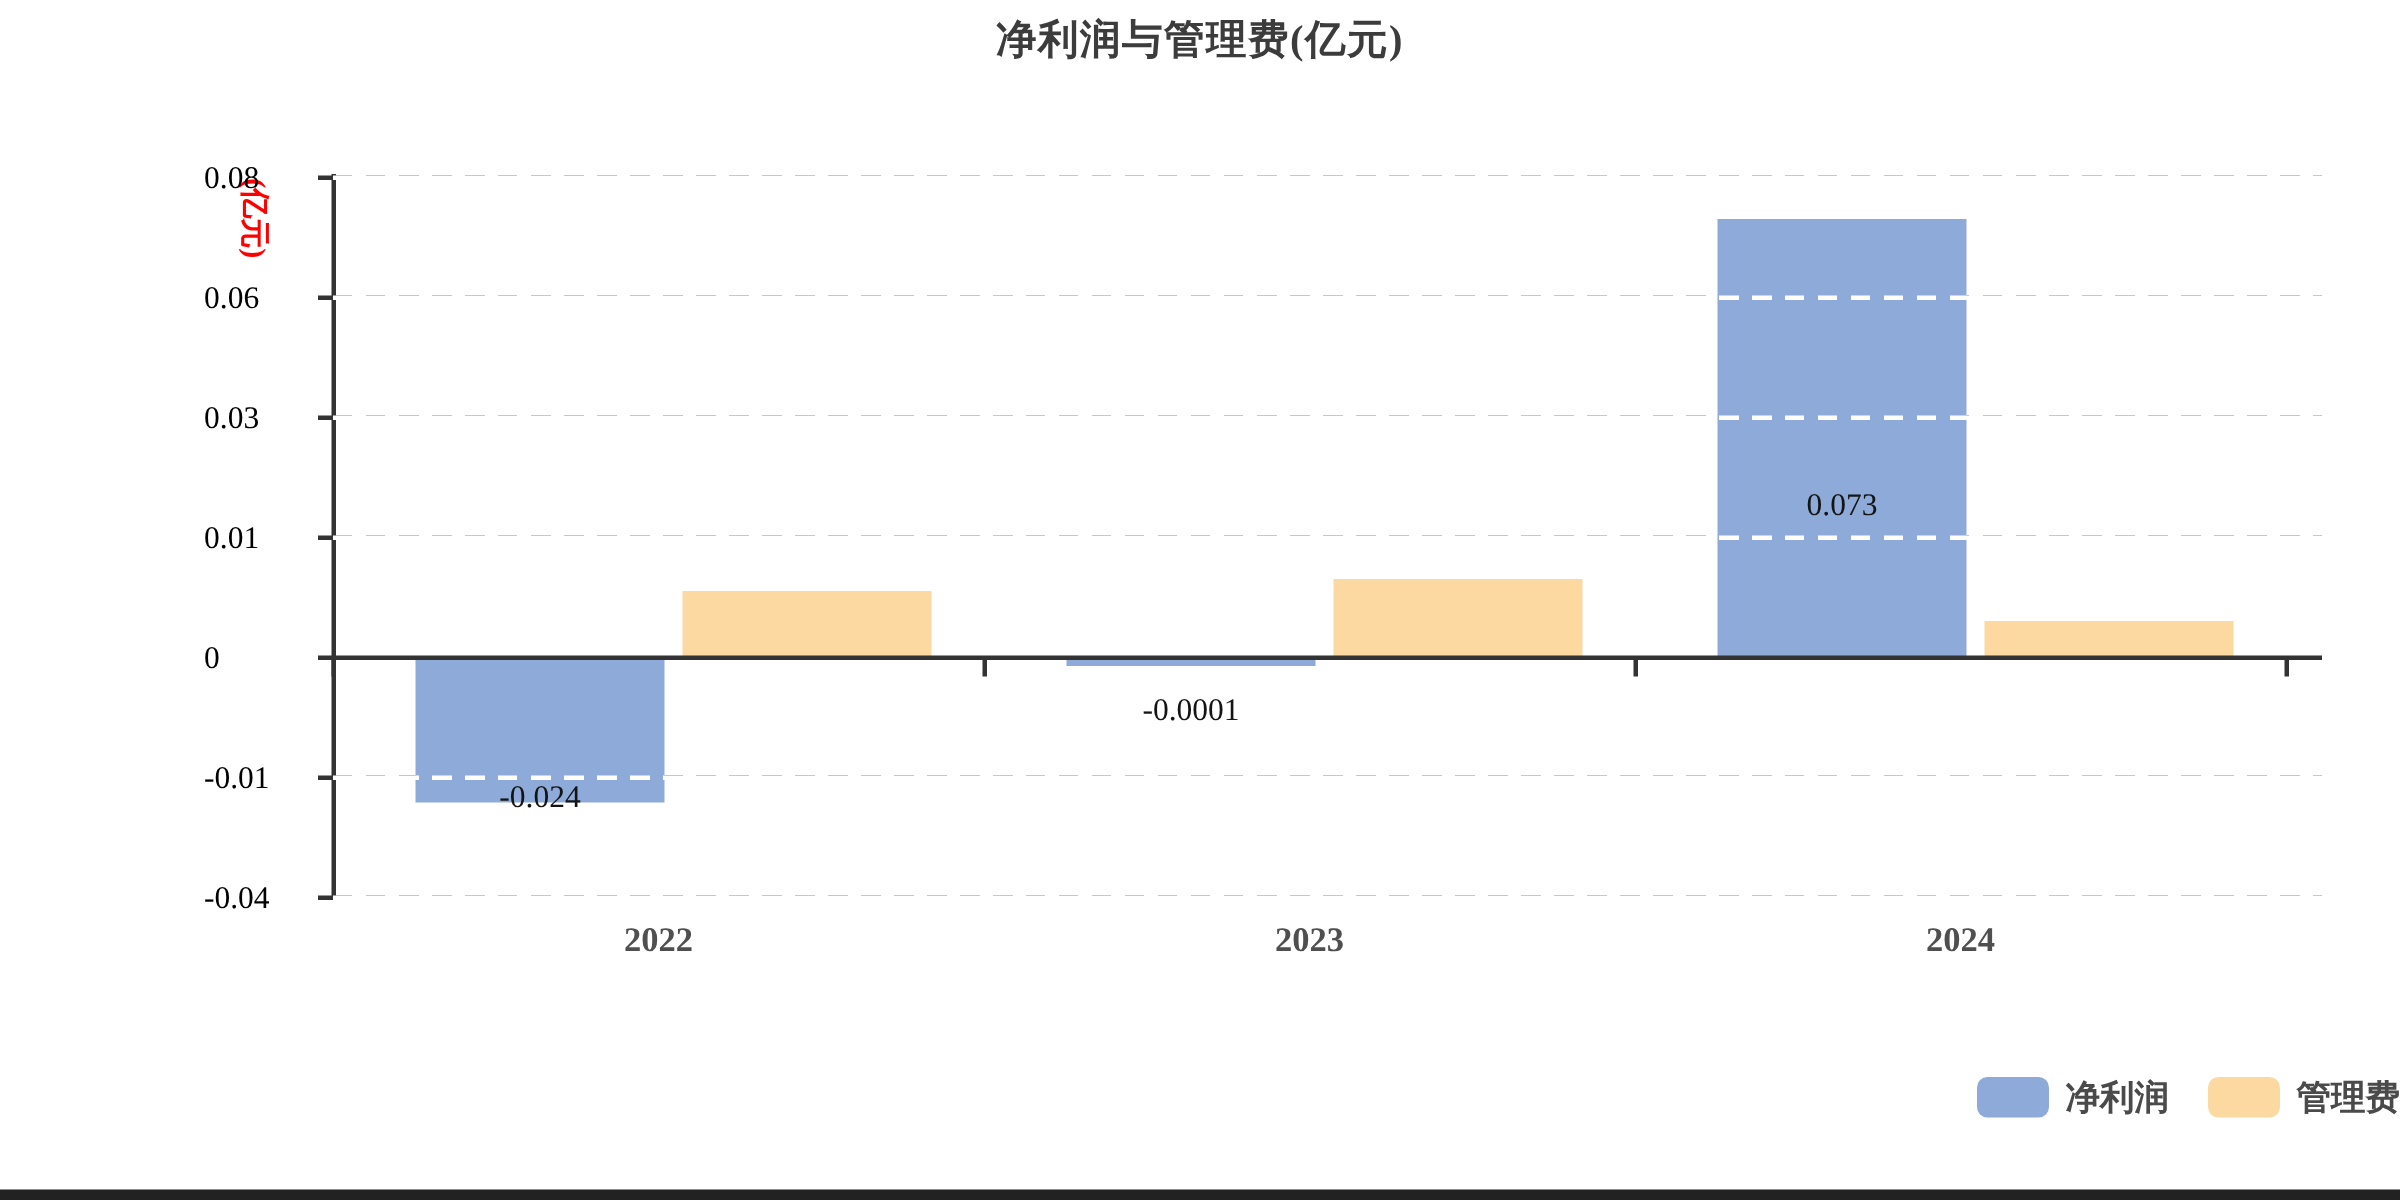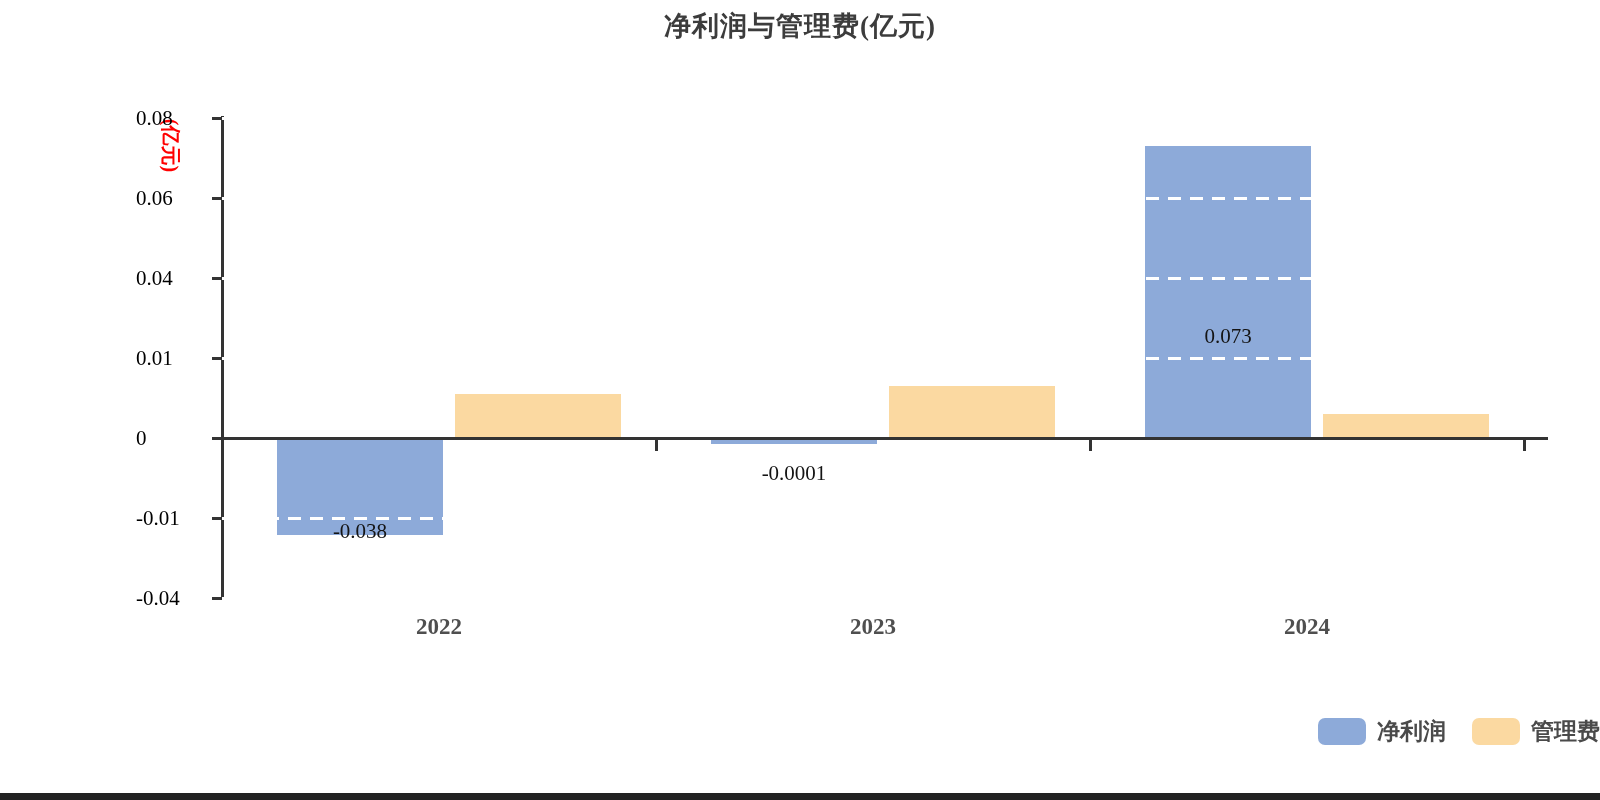--- a/index.html
+++ b/index.html
@@ -41,40 +41,40 @@
       <div class="gridline" style="left: 222px; top: 116.5px; width: 1326px; z-index: 1;"></div>
       <div class="gridline-over" style="left: 222px; top: 116.5px; width: 1326px;"></div>
       <div class="y-tick-label" style="left: 136px; top: 106px;">0.08</div>
       <div class="y-tick-mark" style="left: 212px; top: 116.5px; width: 10px; height: 3px;"></div>
       <div class="gridline" style="left: 222px; top: 196.5px; width: 1326px; z-index: 1;"></div>
       <div class="gridline-over" style="left: 222px; top: 196.5px; width: 1326px;"></div>
       <div class="y-tick-label" style="left: 136px; top: 186px;">0.06</div>
       <div class="y-tick-mark" style="left: 212px; top: 196.5px; width: 10px; height: 3px;"></div>
       <div class="gridline" style="left: 222px; top: 276.5px; width: 1326px; z-index: 1;"></div>
       <div class="gridline-over" style="left: 222px; top: 276.5px; width: 1326px;"></div>
-      <div class="y-tick-label" style="left: 136px; top: 266px;">0.04</div>
+      <div class="y-tick-label" style="left: 136px; top: 266px;">0.03</div>
       <div class="y-tick-mark" style="left: 212px; top: 276.5px; width: 10px; height: 3px;"></div>
       <div class="gridline" style="left: 222px; top: 356.5px; width: 1326px; z-index: 1;"></div>
       <div class="gridline-over" style="left: 222px; top: 356.5px; width: 1326px;"></div>
       <div class="y-tick-label" style="left: 136px; top: 346px;">0.01</div>
       <div class="y-tick-mark" style="left: 212px; top: 356.5px; width: 10px; height: 3px;"></div>
       <div class="y-tick-label" style="left: 136px; top: 426px;">0</div>
       <div class="y-tick-mark" style="left: 212px; top: 436.5px; width: 10px; height: 3px;"></div>
       <div class="gridline" style="left: 222px; top: 516.5px; width: 1326px; z-index: 1;"></div>
       <div class="gridline-over" style="left: 222px; top: 516.5px; width: 1326px;"></div>
       <div class="y-tick-label" style="left: 136px; top: 506px;">-0.01</div>
       <div class="y-tick-mark" style="left: 212px; top: 516.5px; width: 10px; height: 3px;"></div>
       <div class="gridline" style="left: 222px; top: 596.5px; width: 1326px; z-index: 1;"></div>
       <div class="gridline-over" style="left: 222px; top: 596.5px; width: 1326px;"></div>
       <div class="y-tick-label" style="left: 136px; top: 586px;">-0.04</div>
       <div class="y-tick-mark" style="left: 212px; top: 596.5px; width: 10px; height: 3px;"></div>
       <div class="x-tick-label" style="left: 379px; top: 614px;">2022</div>
       <div class="x-tick-mark" style="left: 220.5px; top: 438px; width: 3px; height: 13px;"></div>
       <div class="bar" style="left: 277px; top: 439px; width: 166px; height: 96px; background: rgb(141, 170, 217);"></div>
-      <div class="bar-label" style="left: 277px; top: 474px; width: 166px;">-0.038</div>
+      <div class="bar-label" style="left: 277px; top: 474px; width: 166px;">-0.024</div>
       <div class="bar" style="left: 455px; top: 394px; width: 166px; height: 44px; background: rgb(251, 217, 161);"></div>
       <div class="x-tick-label" style="left: 813px; top: 614px;">2023</div>
       <div class="x-tick-mark" style="left: 654.5px; top: 438px; width: 3px; height: 13px;"></div>
       <div class="bar" style="left: 711px; top: 439px; width: 166px; height: 5px; background: rgb(141, 170, 217);"></div>
       <div class="bar-label" style="left: 711px; top: 416px; width: 166px;">-0.0001</div>
       <div class="bar" style="left: 889px; top: 386px; width: 166px; height: 52px; background: rgb(251, 217, 161);"></div>
       <div class="x-tick-label" style="left: 1247px; top: 614px;">2024</div>
       <div class="x-tick-mark" style="left: 1088.5px; top: 438px; width: 3px; height: 13px;"></div>
       <div class="bar" style="left: 1145px; top: 146px; width: 166px; height: 292px; background: rgb(141, 170, 217);"></div>
       <div class="bar-label" style="left: 1145px; top: 279px; width: 166px;">0.073</div>

